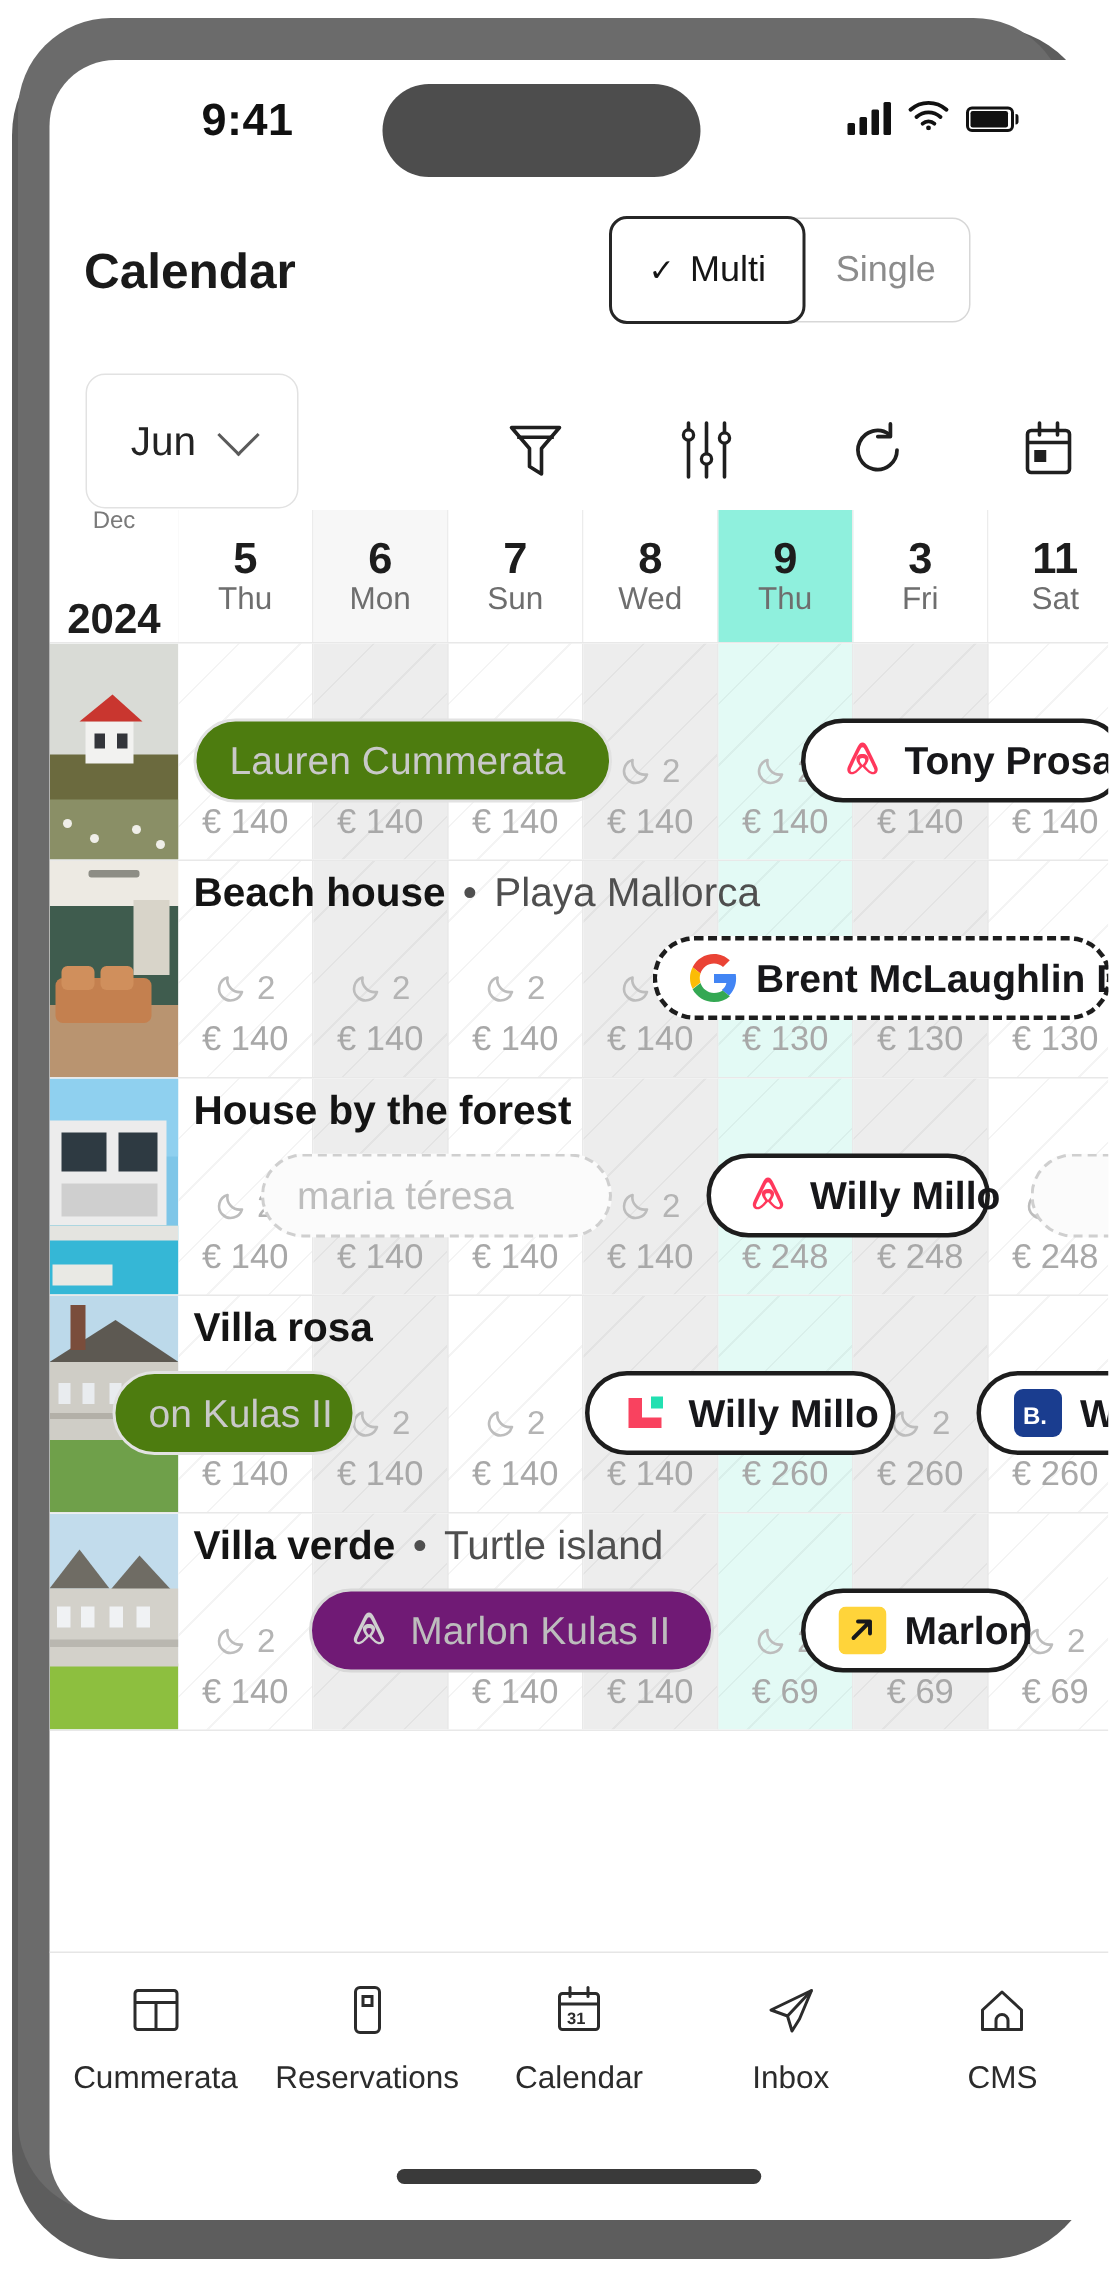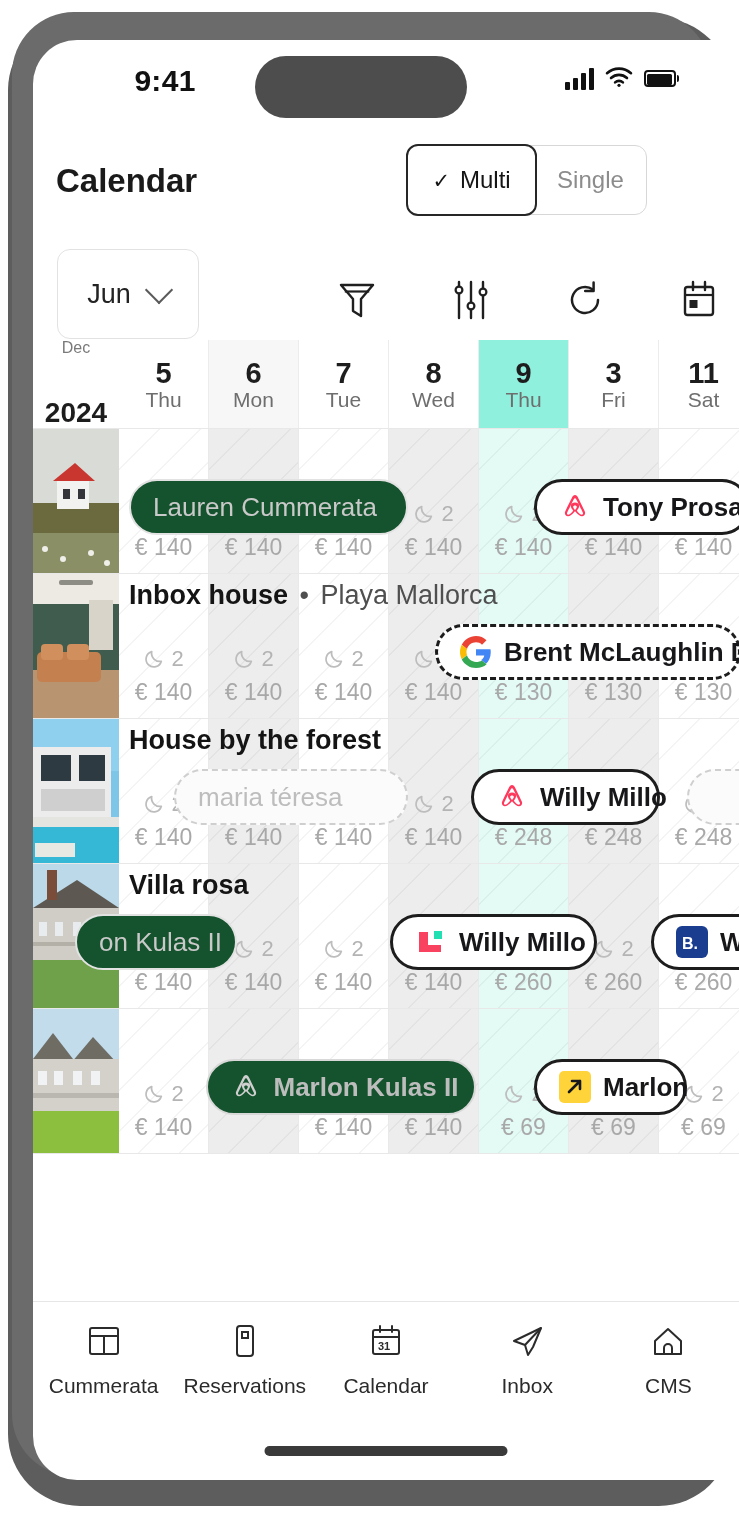--- a/index.html
+++ b/index.html
@@ -91,24 +91,24 @@
   .row-title{position:absolute;left:96px;top:6px;font-size:27px;white-space:nowrap;z-index:6;}
   .row-title b{font-weight:700;color:#141414;}
   .row-title span{color:#4f4f4f;}
   .row-title .dot{color:#4f4f4f;padding:0 4px;}
 
   
   .pill{position:absolute;height:56px;border-radius:30px;display:flex;align-items:center;
        gap:12px;padding:0 22px;box-sizing:border-box;z-index:7;white-space:nowrap;
        font-size:26px;font-weight:700;}
   .pill.solid{background:#fff;border:3px solid #1d1d1d;color:#17171a;}
-  .pill.ghost{background:#14532d;border:2.5px solid #d8d8d8;color:#bdbdbd;font-weight:700;}
+  .pill.ghost{background:#701a75;border:2.5px solid #d8d8d8;color:#bdbdbd;font-weight:400;}
   .pill.ghost-dash{background:#fbfbfb;border:2.5px dashed #cfcfcf;color:#bdbdbd;font-weight:500;}
   .pill.dash-dark{background:#fff;border:3px dashed #1d1d1d;color:#17171a;}
-  .pill.plain-ghost{background:#14532d;border:2.5px solid #e2e2e2;color:#c9c9c9;font-weight:500;}
+  .pill.plain-ghost{background:#4d7c0f;border:2.5px solid #e2e2e2;color:#c9c9c9;font-weight:500;}
   .pill .pl-logo{flex:0 0 auto;display:flex;align-items:center;justify-content:center;}
 
   .rooms-overlay{position:absolute;left:124px;top:36px;height:62px;background:#fff;
        border-radius:10px;display:flex;align-items:center;gap:18px;padding:0 16px;
        box-sizing:border-box;z-index:20;font-size:31px;color:#121212;}
 
   
   .tabbar{position:absolute;left:0;bottom:62px;width:706px;height:116px;
        border-top:1px solid #e6e6e6;display:flex;align-items:center;}
   .tab{flex:1;display:flex;flex-direction:column;align-items:center;gap:11px;}
@@ -212,21 +212,21 @@
       <div class="hcell" style="left: 86px; width: 90px;">
             <span class="h-num">5</span>
             <span class="h-dow">Thu</span>
           </div>
           <div class="hcell alt" style="left: 176px; width: 90px;">
             <span class="h-num">6</span>
             <span class="h-dow">Mon</span>
           </div>
           <div class="hcell" style="left: 266px; width: 90px;">
             <span class="h-num">7</span>
-            <span class="h-dow">Tue</span>
+            <span class="h-dow">Sun</span>
           </div>
           <div class="hcell" style="left: 356px; width: 90px;">
             <span class="h-num">8</span>
             <span class="h-dow">Wed</span>
           </div>
           <div class="hcell today" style="left: 446px; width: 90px;">
             <span class="h-num">9</span>
             <span class="h-dow">Thu</span>
           </div>
           <div class="hcell" style="left: 536px; width: 90px;">
@@ -418,21 +418,21 @@
                 <div class="stripe"></div>
                 <div class="d-nights">
                   <svg width="22" height="22" viewBox="0 0 24 24">
                     <path d="M20 14.5A9 9 0 0 1 9.5 4 8.5 8.5 0 1 0 20 14.5z" fill="none" stroke="#bdbdbd" stroke-width="1.9" stroke-linejoin="round"></path>
                   </svg>
                   <span>2</span>
                 </div>
                 <div class="d-price">€ 130</div>
               </div>
             </div>
-            <div class="row-title"><b>Inbox house</b><span class="dot"> • </span><span>Playa Mallorca</span></div>
+            <div class="row-title"><b>Beach house</b><span class="dot"> • </span><span>Playa Mallorca</span></div>
             <div class="pill dash-dark" style="left: 402px; width: 306px; top: 50px;">
               <span class="pl-logo">
                 <svg width="32" height="32" viewBox="0 0 48 48">
                   <path fill="#EA4335" d="M24 9.5c3.5 0 6.6 1.2 9 3.6l6.8-6.8C35.6 2.4 30.2 0 24 0 14.6 0 6.5 5.4 2.6 13.2l7.9 6.2C12.4 13.6 17.7 9.5 24 9.5z"></path>
                   <path fill="#4285F4" d="M46.1 24.6c0-1.6-.1-3.2-.4-4.6H24v9.1h12.4c-.5 2.9-2.2 5.3-4.6 6.9l7.2 5.6c4.2-3.9 7.1-9.6 7.1-17z"></path>
                   <path fill="#FBBC05" d="M10.5 28.6c-.5-1.5-.8-3-.8-4.6s.3-3.1.8-4.6l-7.9-6.2C1 16.3 0 20 0 24s1 7.7 2.6 10.8l7.9-6.2z"></path>
                   <path fill="#34A853" d="M24 48c6.5 0 11.9-2.1 15.9-5.8l-7.2-5.6c-2.1 1.4-4.8 2.3-8.7 2.3-6.3 0-11.6-4.1-13.5-9.9l-7.9 6.2C6.5 42.6 14.6 48 24 48z"></path>
                 </svg>
               </span>
               <span>Brent McLaughlin DDS</span>
@@ -730,20 +730,21 @@
                 <div class="stripe"></div>
                 <div class="d-nights">
                   <svg width="22" height="22" viewBox="0 0 24 24">
                     <path d="M20 14.5A9 9 0 0 1 9.5 4 8.5 8.5 0 1 0 20 14.5z" fill="none" stroke="#bdbdbd" stroke-width="1.9" stroke-linejoin="round"></path>
                   </svg>
                   <span>2</span>
                 </div>
                 <div class="d-price">€ 69</div>
               </div>
             </div>
+            <div class="row-title"><b>Villa verde</b><span class="dot"> • </span><span>Turtle island</span></div>
             <div class="pill ghost" style="left: 172.5px; width: 270px; top: 50px;">
               <span class="pl-logo">
                 <svg width="32" height="32" viewBox="0 0 32 32">
                   <path d="M16 4c1.4 0 2.3 1 3 2.4 1.5 3 5.5 11 6.8 14 1 2.3-.3 4.8-2.8 4.8-2 0-4-1.6-7-5-3 3.4-5 5-7 5-2.5 0-3.8-2.5-2.8-4.8 1.3-3 5.3-11 6.8-14C13.7 5 14.6 4 16 4zm0 3.2c-.6 0-1 .5-1.6 1.7-1.4 2.8-5 10-6.2 12.7-.5 1.2 0 2.1 1 2.1 1.3 0 2.9-1.4 5-4-1.4-1.9-2.3-3.4-2.3-4.8 0-1.9 1.5-3.3 4.1-3.3s4.1 1.4 4.1 3.3c0 1.4-.9 2.9-2.3 4.8 2.1 2.6 3.7 4 5 4 1 0 1.5-.9 1-2.1-1.2-2.7-4.8-9.9-6.2-12.7C17 7.7 16.6 7.2 16 7.2zm0 7.2c-1.2 0-1.8.6-1.8 1.4 0 .8.6 1.8 1.8 3.2 1.2-1.4 1.8-2.4 1.8-3.2 0-.8-.6-1.4-1.8-1.4z" fill="#cfcfcf"></path>
                 </svg>
               </span>
               <span>Marlon Kulas II</span>
             </div>
             <div class="pill solid" style="left: 501px; width: 153px; top: 50px;">
               <span class="pl-logo">

